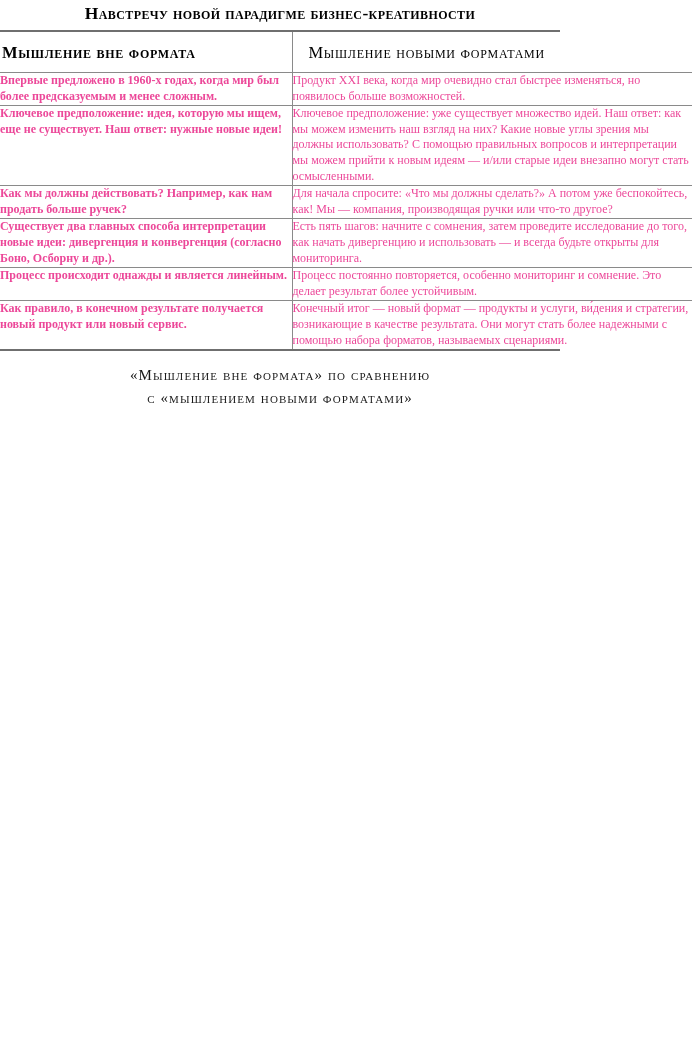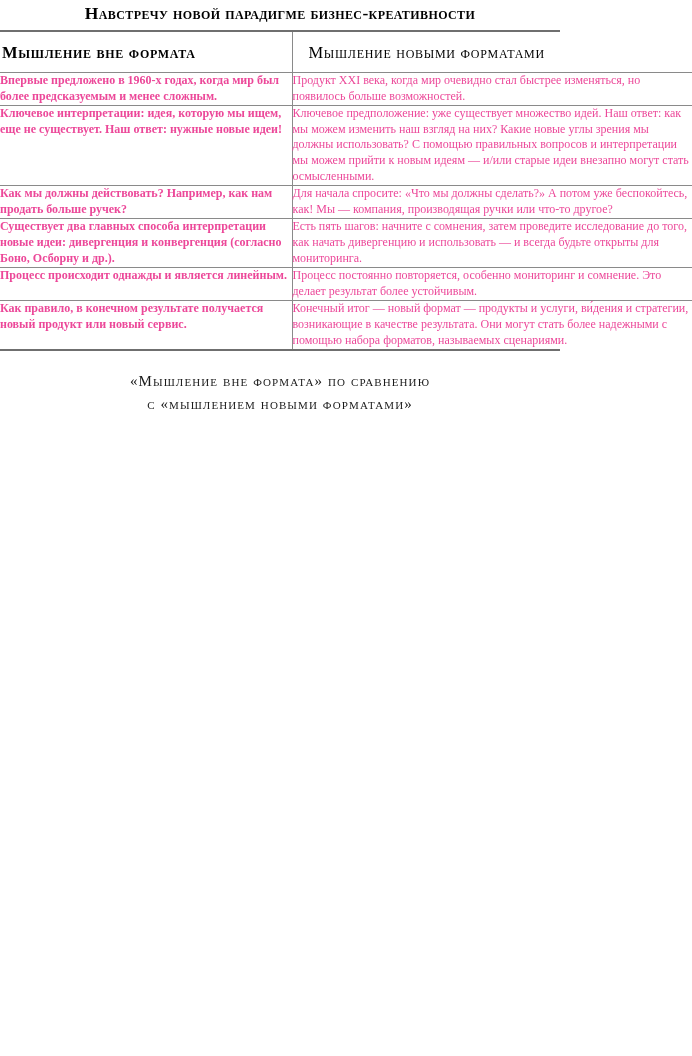--- a/index.html
+++ b/index.html
@@ -88,21 +88,21 @@
   }
 
   
   .caption {
     text-align: center;
     font-variant: small-caps;
     font-size: 15px;
     letter-spacing: 1.1px;
     line-height: 1.55;
     color: #1a1a1a;
-    padding: 19px 20px 0 20px;
+    padding: 13px 20px 0 20px;
   }
   .caption div { white-space: nowrap; }
 </style>
 </head>
 <body>
 
 <div class="page">
 
   <div class="table-title">Навстречу новой парадигме бизнес-креативности</div>
 
@@ -124,21 +124,21 @@
         <td class="col-left" style="height:0;padding:0"></td>
         <td class="col-right" style="height:0;padding:0"></td>
       </tr>
 
       <tr>
         <td class="col-left body-cell col-left-pad">Впервые предложено в 1960-х годах, когда мир был более предсказуемым и менее сложным.</td>
         <td class="col-right body-cell col-right-pad">Продукт XXI века, когда мир очевидно стал быстрее изменяться, но появилось больше возможностей.</td>
       </tr>
 
       <tr class="row-sep">
-        <td class="col-left body-cell col-left-pad">Ключевое интерпретации: идея, которую мы ищем, еще не существует. Наш ответ: нужные новые идеи!</td>
+        <td class="col-left body-cell col-left-pad">Ключевое предположение: идея, которую мы ищем, еще не существует. Наш ответ: нужные новые идеи!</td>
         <td class="col-right body-cell col-right-pad">Ключевое предположение: уже существует множество идей. Наш ответ: как мы можем изменить наш взгляд на них? Какие новые углы зрения мы должны использовать? С помощью правильных вопросов и интерпретации мы можем прийти к новым идеям — и/или старые идеи внезапно могут стать осмысленными.</td>
       </tr>
 
       <tr class="row-sep">
         <td class="col-left body-cell col-left-pad">Как мы должны действовать? Например, как нам продать больше ручек?</td>
         <td class="col-right body-cell col-right-pad">Для начала спросите: «Что мы должны сделать?» А потом уже беспокойтесь, как! Мы — компания, производящая ручки или что-то другое?</td>
       </tr>
 
       <tr class="row-sep">
         <td class="col-left body-cell col-left-pad">Существует два главных способа интерпретации новые идеи: дивергенция и конвергенция (согласно Боно, Осборну и др.).</td>

